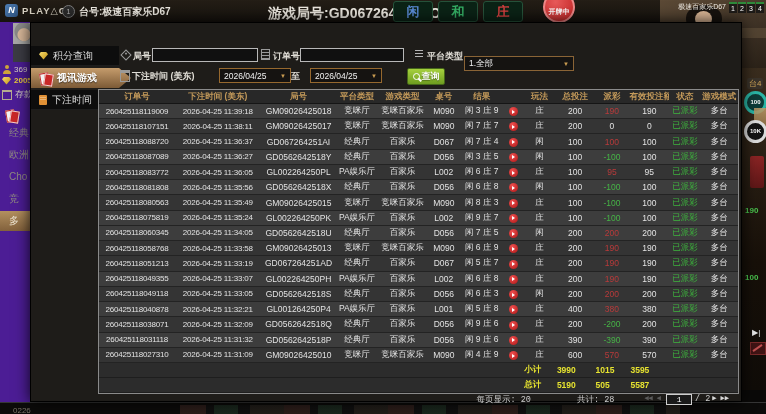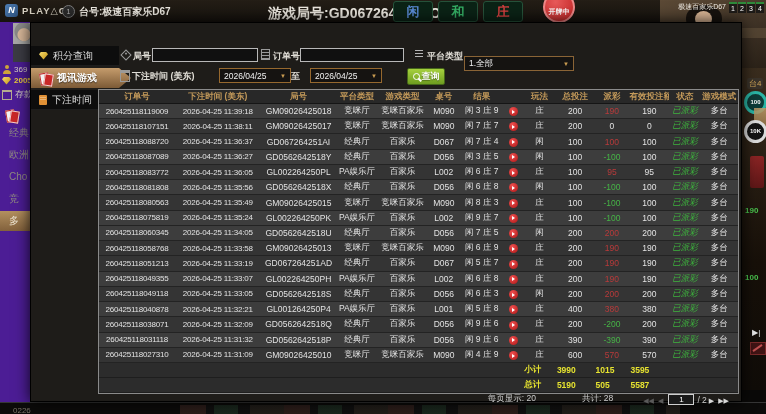--- a/index.html
+++ b/index.html
@@ -84,28 +84,28 @@
     background:linear-gradient(#a6d13e,#6e9c20);border:1px solid #45661a;display:flex;align-items:center;justify-content:center;gap:2px;
     color:#fff;font-size:9px;font-weight:bold;text-shadow:0 1px 1px rgba(0,0,0,.4);}
   .table-wrap{position:absolute;left:67px;top:66px;width:641px;height:305px;border:1px solid #8a8a8a;background:#2b2b2b;box-sizing:border-box;}
   table{width:100%;height:100%;border-collapse:collapse;table-layout:fixed;font-size:8.5px;color:#e2e2e2;}
   thead th{height:13px;background:#282828;color:#c49a5a;font-weight:bold;font-size:8.5px;border-bottom:1px solid #151515;
     white-space:nowrap;overflow:hidden;padding:0;}
   tbody td{height:12px;text-align:center;border-bottom:1px solid #232323;white-space:nowrap;overflow:hidden;padding:0;}
   tr.odd{background:#3d3d3d;} tr.even{background:#343434;}
   td.c-order,td.c-time{font-size:8px;letter-spacing:-.2px;}
   td.pos{color:#b93a3a;} td.neg{color:#46b446;} td.zero{color:#e2e2e2;}
-  td.status{color:#3db53d;font-style:italic;}
+  td.status{color:#3db53d;}
   tr.sum td{background:#2c2c2c;color:#e6e330;font-weight:bold;height:12px;border-bottom:1px solid #1e1e1e;}
   .result-icon{display:inline-block;width:9px;height:9px;border-radius:50%;vertical-align:middle;position:relative;
     background:radial-gradient(circle at 35% 30%,#f05050,#ae1616);}
   .result-icon:after{content:"";position:absolute;left:3.5px;top:2.5px;border-left:3px solid #fff;
     border-top:2px solid transparent;border-bottom:2px solid transparent;}
-  .m-footer{position:absolute;left:67px;top:371px;width:641px;height:11px;display:flex;align-items:flex-end;
-    font-size:8.5px;color:#cccccc;}
+  .m-footer{position:absolute;left:67px;top:371px;width:641px;height:11px;display:flex;align-items:flex-start;
+    font-size:8.5px;color:#cccccc;font-family:Liberation Mono, monospace;}
   .m-footer .gap{flex:1;}
   .pg-arrow{font-size:7px;margin:0 2px;}
   .dim{color:#5a5a5a;} .lit{color:#d8d8d8;}
   .pg-box{width:24px;height:9px;border:1px solid #cfcfcf;background:#1a1a1a;color:#fff;font-size:8px;
     text-align:center;line-height:9px;margin:0 3px;}
   
   .i{display:inline-block;}
   .i-tag{width:6px;height:6px;border:1px solid #9a9a9a;transform:rotate(45deg);position:relative;}
   .i-tag:after{content:"";position:absolute;left:1px;top:1px;width:2px;height:2px;border-radius:50%;background:#9a9a9a;}
   .i-page{width:7px;height:9px;border:1px solid #9a9a9a;background:repeating-linear-gradient(#0000 0 2px,#9a9a9a 2px 3px);}

